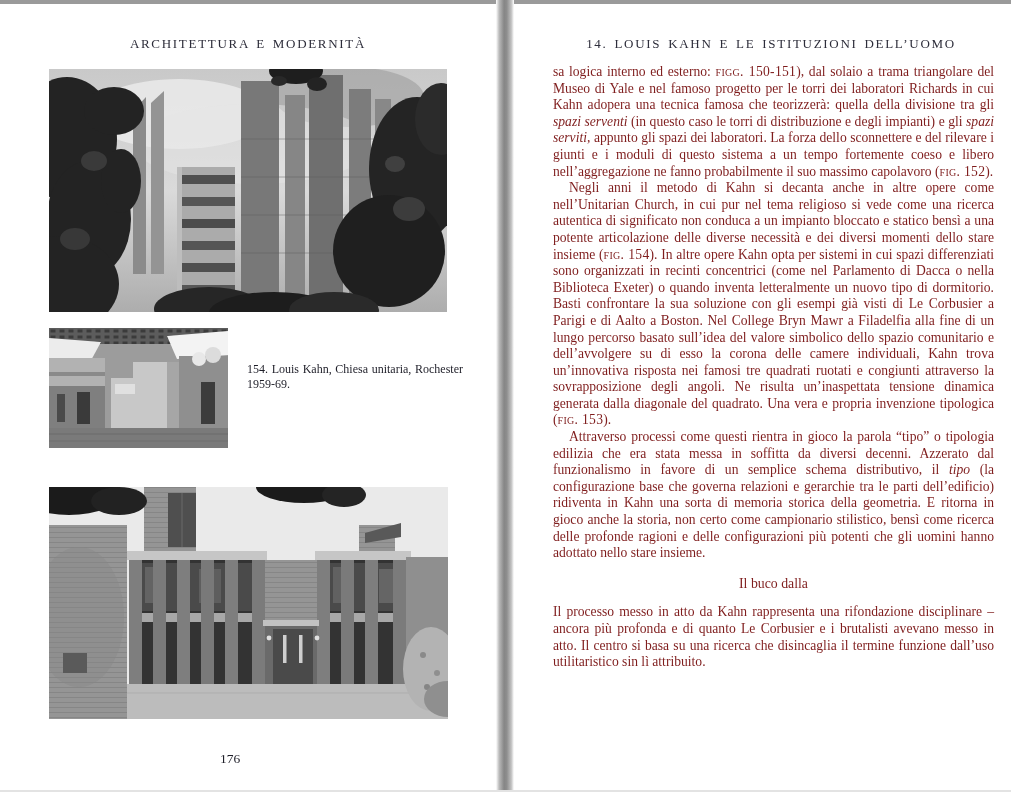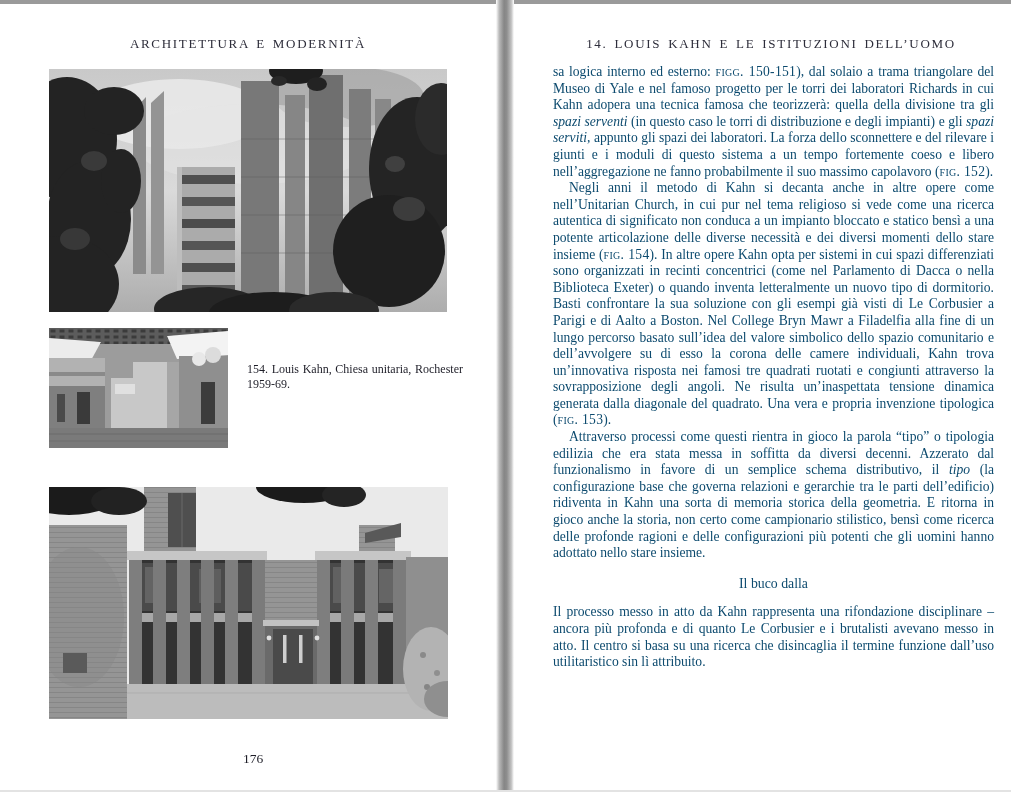--- a/index.html
+++ b/index.html
@@ -26,34 +26,34 @@
   .photo-2{left:49px;top:328px;}
   .photo-3{left:49px;top:487px;}
   .captions{
     position:absolute;left:247px;top:362px;width:216px;
     font-size:12px;line-height:15.2px;text-align:justify;color:#1e1e28;
   }
   .captions p{margin:0;}
   .body-col{
     position:absolute;left:553px;top:64px;width:441px;
     font-size:13.6px;line-height:16.6px;text-align:justify;
-    color:#0c4a6e;hyphens:auto;-webkit-hyphens:auto;
+    color:#7f1d1d;hyphens:auto;-webkit-hyphens:auto;
   }
   .body-col p{margin:0;}
   .body-col p.indent{text-indent:16px;}
   .section-heading{
     margin:14px 0 12px 0 !important;text-align:center;text-indent:0 !important;
     font-size:13.8px;font-weight:normal;
   }
   .sc{font-variant:small-caps;letter-spacing:0.3px;}
   .i{font-style:italic;}
   .page-number{
     position:absolute;top:751px;font-size:13.5px;color:#1e1e28;text-align:center;
   }
-  .pn-left{left:54px;width:398px;}
+  .pn-left{left:31px;width:398px;}
   .pn-right{left:585px;width:441px;margin-top:40px;}
 </style>
 </head>
 <body>
 
 <div class="top-edge"></div>
 <div class="gutter"></div>
 <div class="bottom-edge"></div>
 
 <div>

